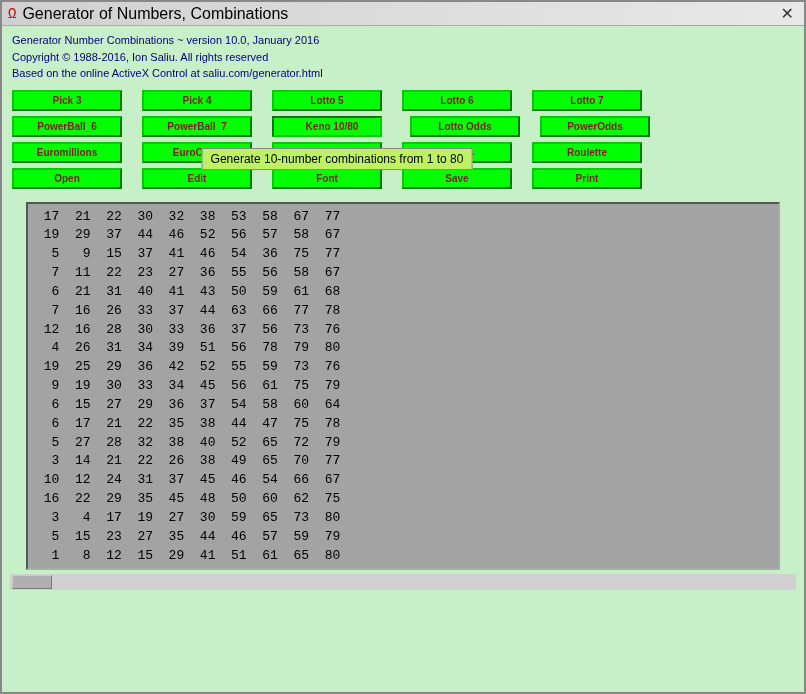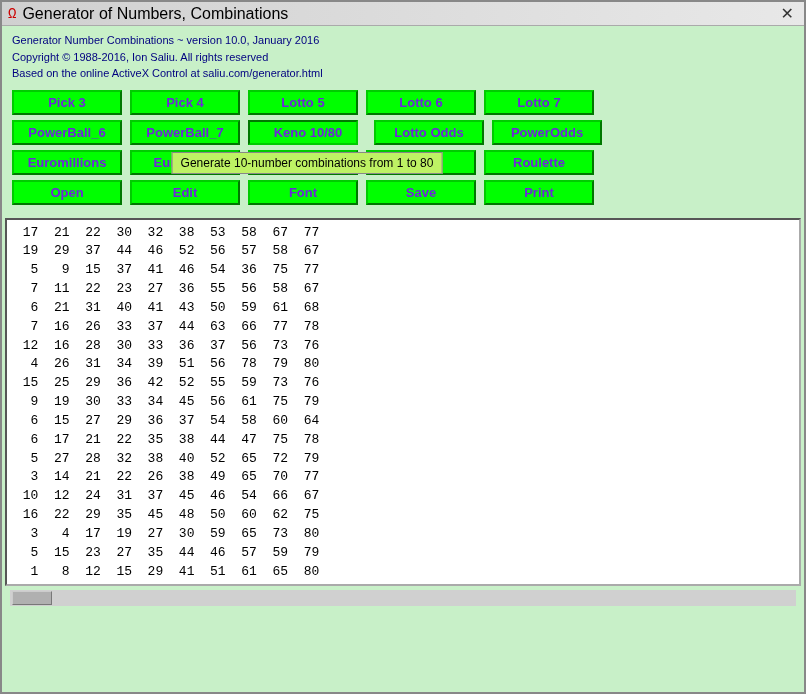--- a/index.html
+++ b/index.html
@@ -57,29 +57,29 @@
     }
     .btn-row {
       display: flex;
       align-items: center;
       margin-bottom: 5px;
       gap: 0;
     }
     .green-btn {
       background: #00ff00;
       border: 2px outset #00cc00;
-      color: #6d28d9;
-      font-family: Arial, sans-serif;
-      font-size: 13px;
+      color: #7f1d1d;
+      font-family: Arial, sans-serif;
+      font-size: 10px;
       font-weight: bold;
       padding: 3px 10px;
       cursor: pointer;
       min-width: 110px;
       text-align: center;
-      margin-right: 8px;
+      margin-right: 20px;
     }
     .green-btn-selected {
       background: #00ff00;
       border: 2px inset #00cc00;
       padding-left: 20px;
     }
     .tooltip-container {
       position: relative;
       display: inline-block;
       margin-right: 8px;
@@ -93,23 +93,23 @@
       border: 1px solid #888;
       padding: 3px 8px;
       font-family: Arial, sans-serif;
       font-size: 12px;
       color: #000;
       white-space: nowrap;
       z-index: 10;
       pointer-events: none;
     }
     .data-area-wrapper {
-      margin: 4px 3px;
+      margin: 4px 24px;
       border: 2px inset #aaa;
-      background: #ffffff;
+      background: #a3a3a3;
       height: 368px;
       position: relative;
       overflow: hidden;
     }
     .data-area {
       padding: 4px 8px;
       font-family: 'Courier New', Courier, monospace;
       font-size: 13px;
       color: #000;
       line-height: 1.45;
@@ -195,21 +195,21 @@
 <div class="data-area-wrapper">
   <div class="data-area" id="data-area">
       <span class="data-row"> 17  21  22  30  32  38  53  58  67  77</span>
       <span class="data-row"> 19  29  37  44  46  52  56  57  58  67</span>
       <span class="data-row">  5   9  15  37  41  46  54  36  75  77</span>
       <span class="data-row">  7  11  22  23  27  36  55  56  58  67</span>
       <span class="data-row">  6  21  31  40  41  43  50  59  61  68</span>
       <span class="data-row">  7  16  26  33  37  44  63  66  77  78</span>
       <span class="data-row"> 12  16  28  30  33  36  37  56  73  76</span>
       <span class="data-row">  4  26  31  34  39  51  56  78  79  80</span>
-      <span class="data-row"> 15  25  29  36  42  52  55  59  73  76</span>
+      <span class="data-row"> 19  25  29  36  42  52  55  59  73  76</span>
       <span class="data-row">  9  19  30  33  34  45  56  61  75  79</span>
       <span class="data-row">  6  15  27  29  36  37  54  58  60  64</span>
       <span class="data-row">  6  17  21  22  35  38  44  47  75  78</span>
       <span class="data-row">  5  27  28  32  38  40  52  65  72  79</span>
       <span class="data-row">  3  14  21  22  26  38  49  65  70  77</span>
       <span class="data-row"> 10  12  24  31  37  45  46  54  66  67</span>
       <span class="data-row"> 16  22  29  35  45  48  50  60  62  75</span>
       <span class="data-row">  3   4  17  19  27  30  59  65  73  80</span>
       <span class="data-row">  5  15  23  27  35  44  46  57  59  79</span>
       <span class="data-row">  1   8  12  15  29  41  51  61  65  80</span>

